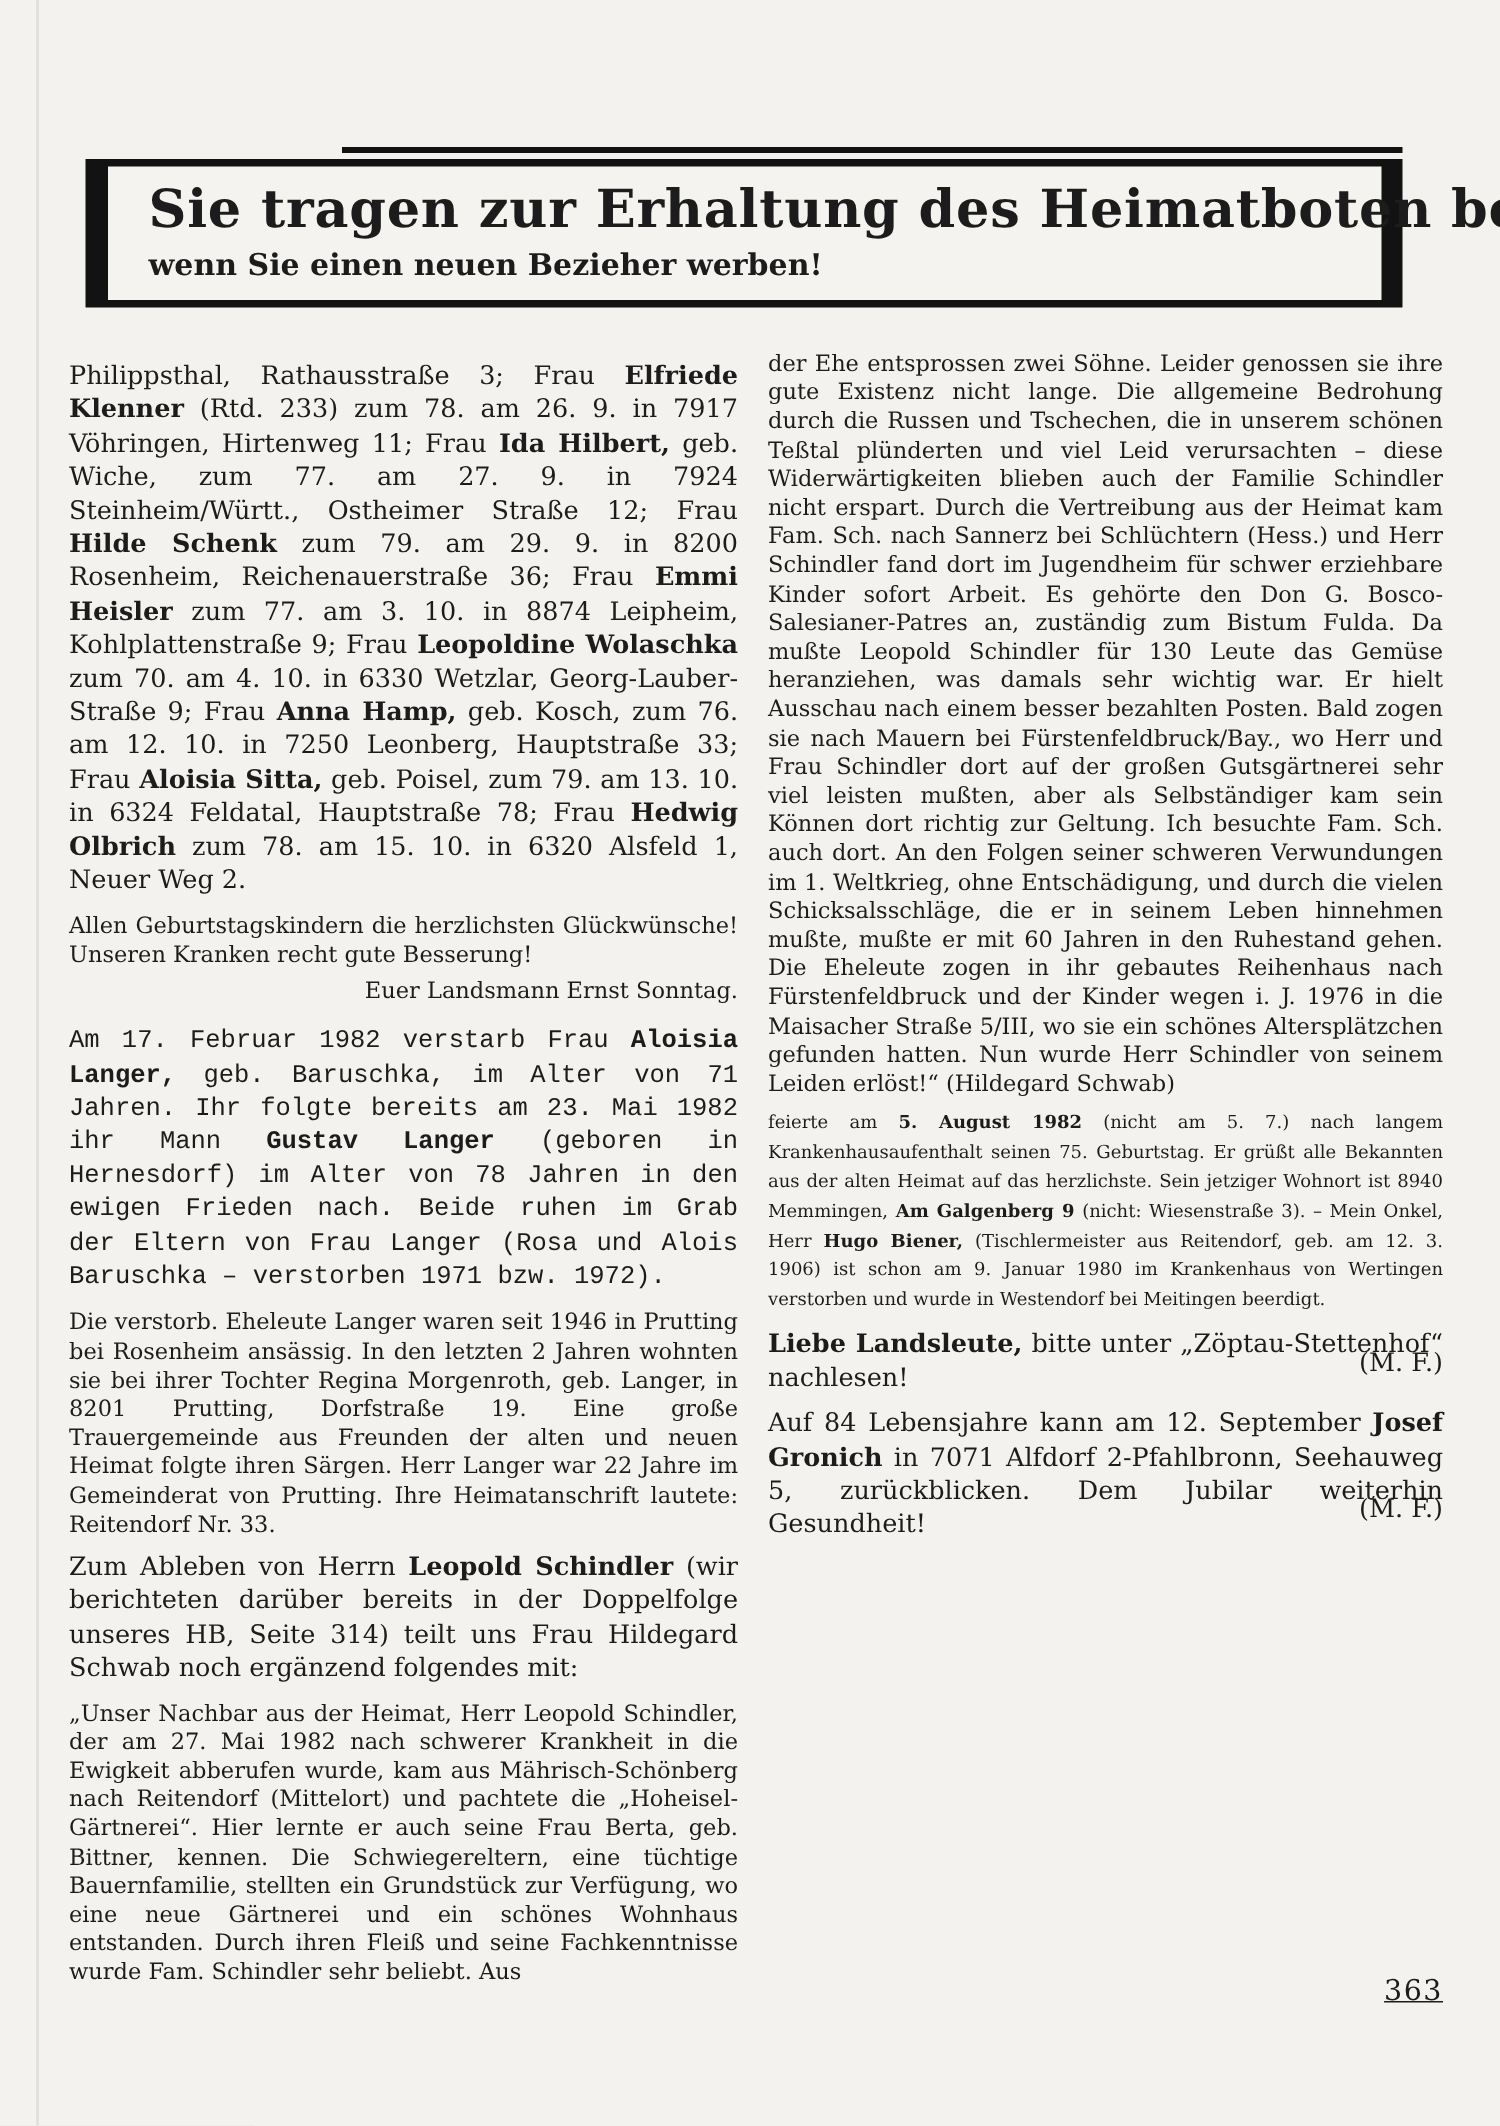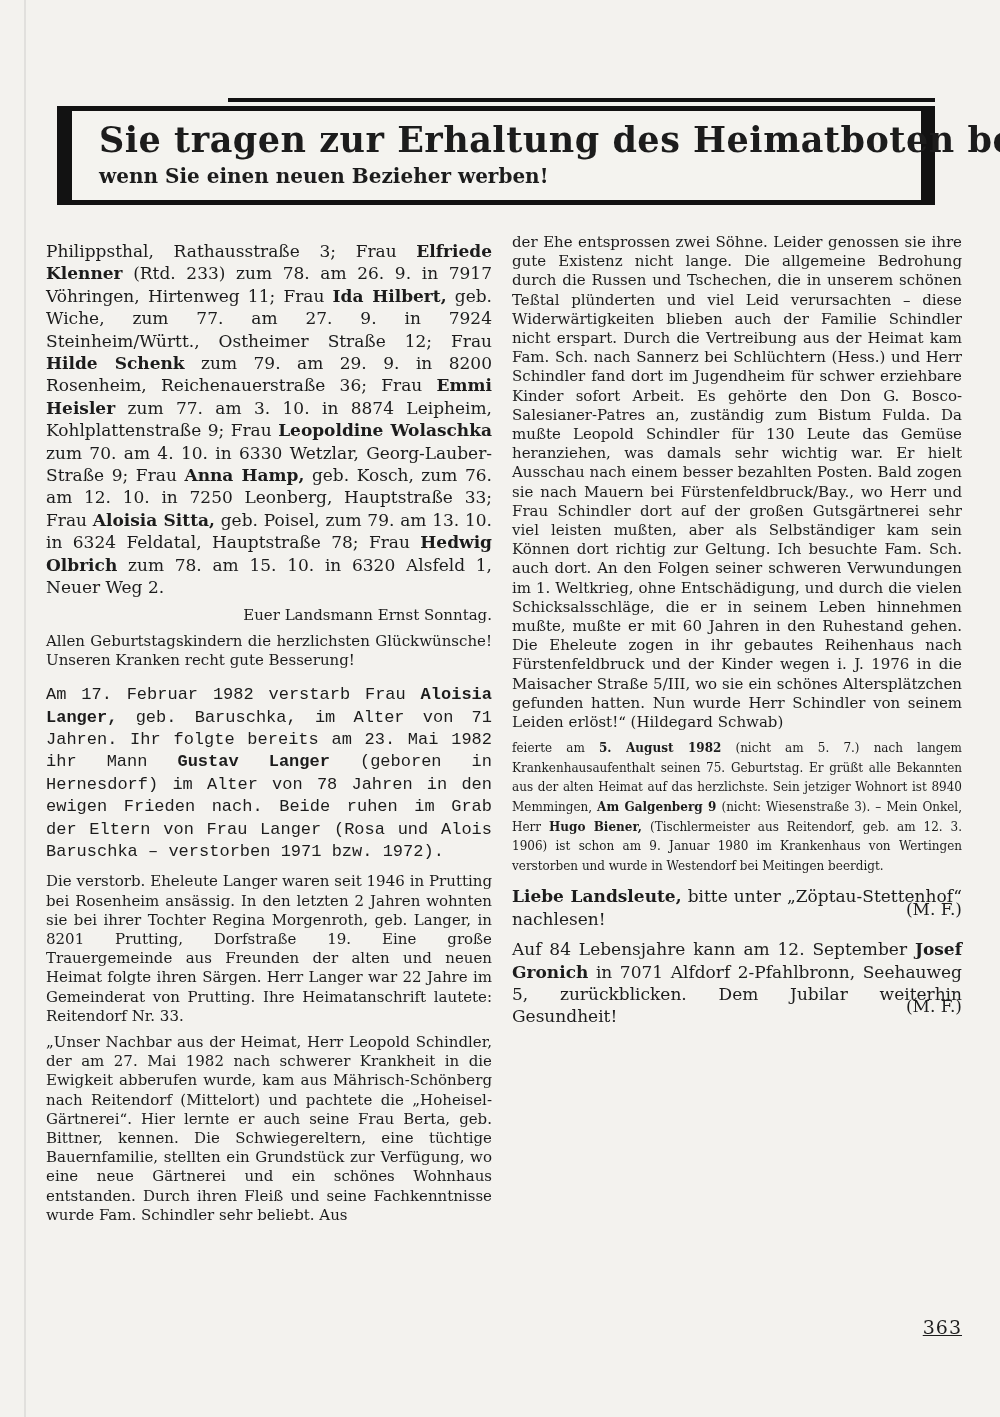--- a/index.html
+++ b/index.html
@@ -49,24 +49,25 @@
   <div class="scan-edge" data-name="scan-edge-artifact"></div>
   <div class="top-rule" data-name="banner-top-rule"></div>
 
   <div class="banner" data-name="subscription-banner">
     <div class="banner-line1" data-name="banner-headline">Sie tragen zur Erhaltung des Heimatboten bei,</div>
     <div class="banner-line2" data-name="banner-subline">wenn Sie einen neuen Bezieher werben!</div>
   </div>
 
   <div class="col col-left" data-name="left-column">
       <p class="para normal" data-name="birthday-list-paragraph"><span>Philippsthal, Rathausstraße 3; Frau </span><span class="b">Elfriede Klenner</span><span> (Rtd. 233) zum 78. am 26. 9. in 7917 Vöhringen, Hirtenweg 11; Frau </span><span class="b">Ida Hilbert,</span><span> geb. Wiche, zum 77. am 27. 9. in 7924 Steinheim/Württ., Ostheimer Straße 12; Frau </span><span class="b">Hilde Schenk</span><span> zum 79. am 29. 9. in 8200 Rosenheim, Reichenauerstraße 36; Frau </span><span class="b">Emmi Heisler</span><span> zum 77. am 3. 10. in 8874 Leipheim, Kohlplattenstraße 9; Frau </span><span class="b">Leopoldine Wolaschka</span><span> zum 70. am 4. 10. in 6330 Wetzlar, Georg-Lauber-Straße 9; Frau </span><span class="b">Anna Hamp,</span><span> geb. Kosch, zum 76. am 12. 10. in 7250 Leonberg, Hauptstraße 33; Frau </span><span class="b">Aloisia Sitta,</span><span> geb. Poisel, zum 79. am 13. 10. in 6324 Feldatal, Hauptstraße 78; Frau </span><span class="b">Hedwig Olbrich</span><span> zum 78. am 15. 10. in 6320 Alsfeld 1, Neuer Weg 2.</span></p>
+      <p class="para small" data-name="greetings-paragraph"><span>Allen Geburtstagskindern die herzlichsten Glückwünsche! Unseren Kranken recht gute Besserung!</span></p>
       <p class="para small right" data-name="greetings-signature"><span>Euer Landsmann Ernst Sonntag.</span></p>
-      <p class="para small" data-name="greetings-paragraph"><span>Allen Geburtstagskindern die herzlichsten Glückwünsche! Unseren Kranken recht gute Besserung!</span></p>
       <p class="para normal" data-name="obituary-langer-intro"><span>Am 17. Februar 1982 verstarb Frau </span><span class="b">Aloisia Langer,</span><span> geb. Baruschka, im Alter von 71 Jahren. Ihr folgte bereits am 23. Mai 1982 ihr Mann </span><span class="b">Gustav Langer</span><span> (geboren in Hernesdorf) im Alter von 78 Jahren in den ewigen Frieden nach. Beide ruhen im Grab der Eltern von Frau Langer (Rosa und Alois Baruschka – verstorben 1971 bzw. 1972).</span></p>
       <p class="para small" data-name="obituary-langer-details"><span>Die verstorb. Eheleute Langer waren seit 1946 in Prutting bei Rosenheim ansässig. In den letzten 2 Jahren wohnten sie bei ihrer Tochter Regina Morgenroth, geb. Langer, in 8201 Prutting, Dorfstraße 19. Eine große Trauergemeinde aus Freunden der alten und neuen Heimat folgte ihren Särgen. Herr Langer war 22 Jahre im Gemeinderat von Prutting. Ihre Heimatanschrift lautete: Reitendorf Nr. 33.</span></p>
+      <p class="para normal" data-name="schindler-intro"><span>Zum Ableben von Herrn </span><span class="b">Leopold Schindler</span><span> (wir berichteten darüber bereits in der Doppelfolge unseres HB, Seite 314) teilt uns Frau Hildegard Schwab noch ergänzend folgendes mit:</span></p>
       <p class="para small" data-name="schindler-quote-part1"><span>„Unser Nachbar aus der Heimat, Herr Leopold Schindler, der am 27. Mai 1982 nach schwerer Krankheit in die Ewigkeit abberufen wurde, kam aus Mährisch-Schönberg nach Reitendorf (Mittelort) und pachtete die „Hoheisel-Gärtnerei“. Hier lernte er auch seine Frau Berta, geb. Bittner, kennen. Die Schwiegereltern, eine tüchtige Bauernfamilie, stellten ein Grundstück zur Verfügung, wo eine neue Gärtnerei und ein schönes Wohnhaus entstanden. Durch ihren Fleiß und seine Fachkenntnisse wurde Fam. Schindler sehr beliebt. Aus</span></p>
     </div>
   <div class="col col-right" data-name="right-column">
       <p class="para small" data-name="schindler-quote-part2"><span>der Ehe entsprossen zwei Söhne. Leider genossen sie ihre gute Existenz nicht lange. Die allgemeine Bedrohung durch die Russen und Tschechen, die in unserem schönen Teßtal plünderten und viel Leid verursachten – diese Widerwärtigkeiten blieben auch der Familie Schindler nicht erspart. Durch die Vertreibung aus der Heimat kam Fam. Sch. nach Sannerz bei Schlüchtern (Hess.) und Herr Schindler fand dort im Jugendheim für schwer erziehbare Kinder sofort Arbeit. Es gehörte den Don G. Bosco-Salesianer-Patres an, zuständig zum Bistum Fulda. Da mußte Leopold Schindler für 130 Leute das Gemüse heranziehen, was damals sehr wichtig war. Er hielt Ausschau nach einem besser bezahlten Posten. Bald zogen sie nach Mauern bei Fürstenfeldbruck/Bay., wo Herr und Frau Schindler dort auf der großen Gutsgärtnerei sehr viel leisten mußten, aber als Selbständiger kam sein Können dort richtig zur Geltung. Ich besuchte Fam. Sch. auch dort. An den Folgen seiner schweren Verwundungen im 1. Weltkrieg, ohne Entschädigung, und durch die vielen Schicksalsschläge, die er in seinem Leben hinnehmen mußte, mußte er mit 60 Jahren in den Ruhestand gehen. Die Eheleute zogen in ihr gebautes Reihenhaus nach Fürstenfeldbruck und der Kinder wegen i. J. 1976 in die Maisacher Straße 5/III, wo sie ein schönes Altersplätzchen gefunden hatten. Nun wurde Herr Schindler von seinem Leiden erlöst!“ (Hildegard Schwab)</span></p>
       <p class="para medium" data-name="biener-letter-body"><span>feierte am </span><span class="b">5. August 1982</span><span> (nicht am 5. 7.) nach langem Krankenhausaufenthalt seinen 75. Geburtstag. Er grüßt alle Bekannten aus der alten Heimat auf das herzlichste. Sein jetziger Wohnort ist 8940 Memmingen, </span><span class="b">Am Galgenberg 9</span><span> (nicht: Wiesenstraße 3). – Mein Onkel, Herr </span><span class="b">Hugo Biener,</span><span> (Tischlermeister aus Reitendorf, geb. am 12. 3. 1906) ist schon am 9. Januar 1980 im Krankenhaus von Wertingen verstorben und wurde in Westendorf bei Meitingen beerdigt.</span></p>
       <p class="para normal has-note" data-name="rudelsdorf-note"><span class="b">Liebe Landsleute,</span><span> bitte unter „Zöptau-Stettenhof“ nachlesen!</span><span class="note-right" data-name="author-initials-note">(M. F.)</span></p>
       <p class="para normal has-note" data-name="gronich-birthday-paragraph"><span>Auf 84 Lebensjahre kann am 12. September </span><span class="b">Josef Gronich</span><span> in 7071 Alfdorf 2-Pfahlbronn, Seehauweg 5, zurückblicken. Dem Jubilar weiterhin Gesundheit!</span><span class="note-right" data-name="author-initials-note">(M. F.)</span></p>
     </div>
 
   <div class="page-number" data-name="page-number">363</div>

